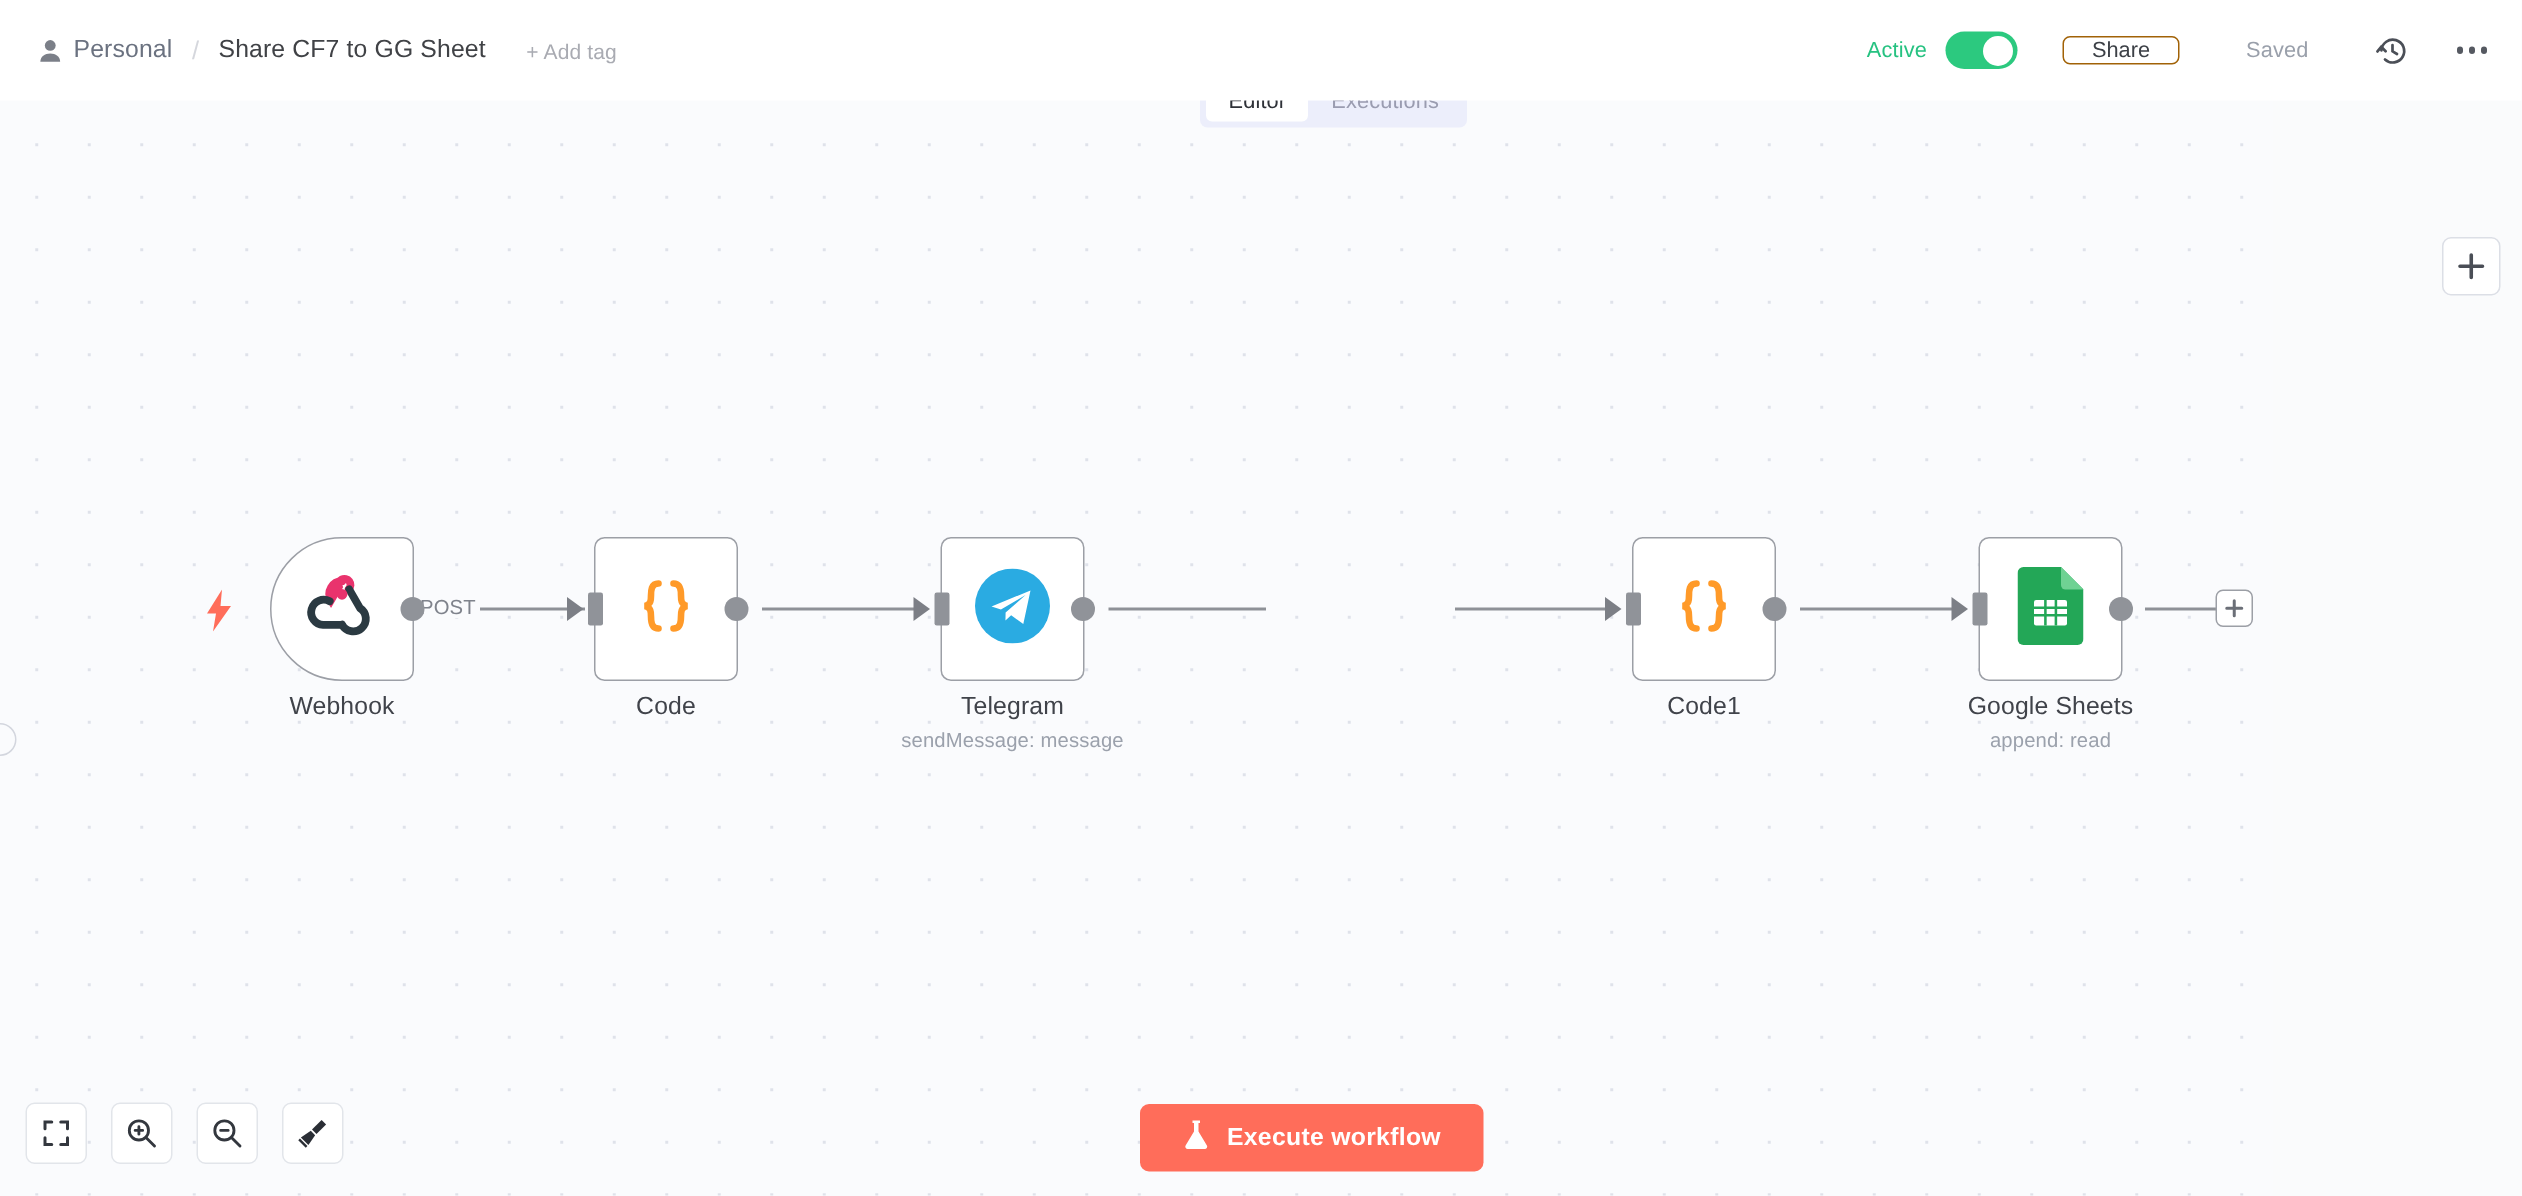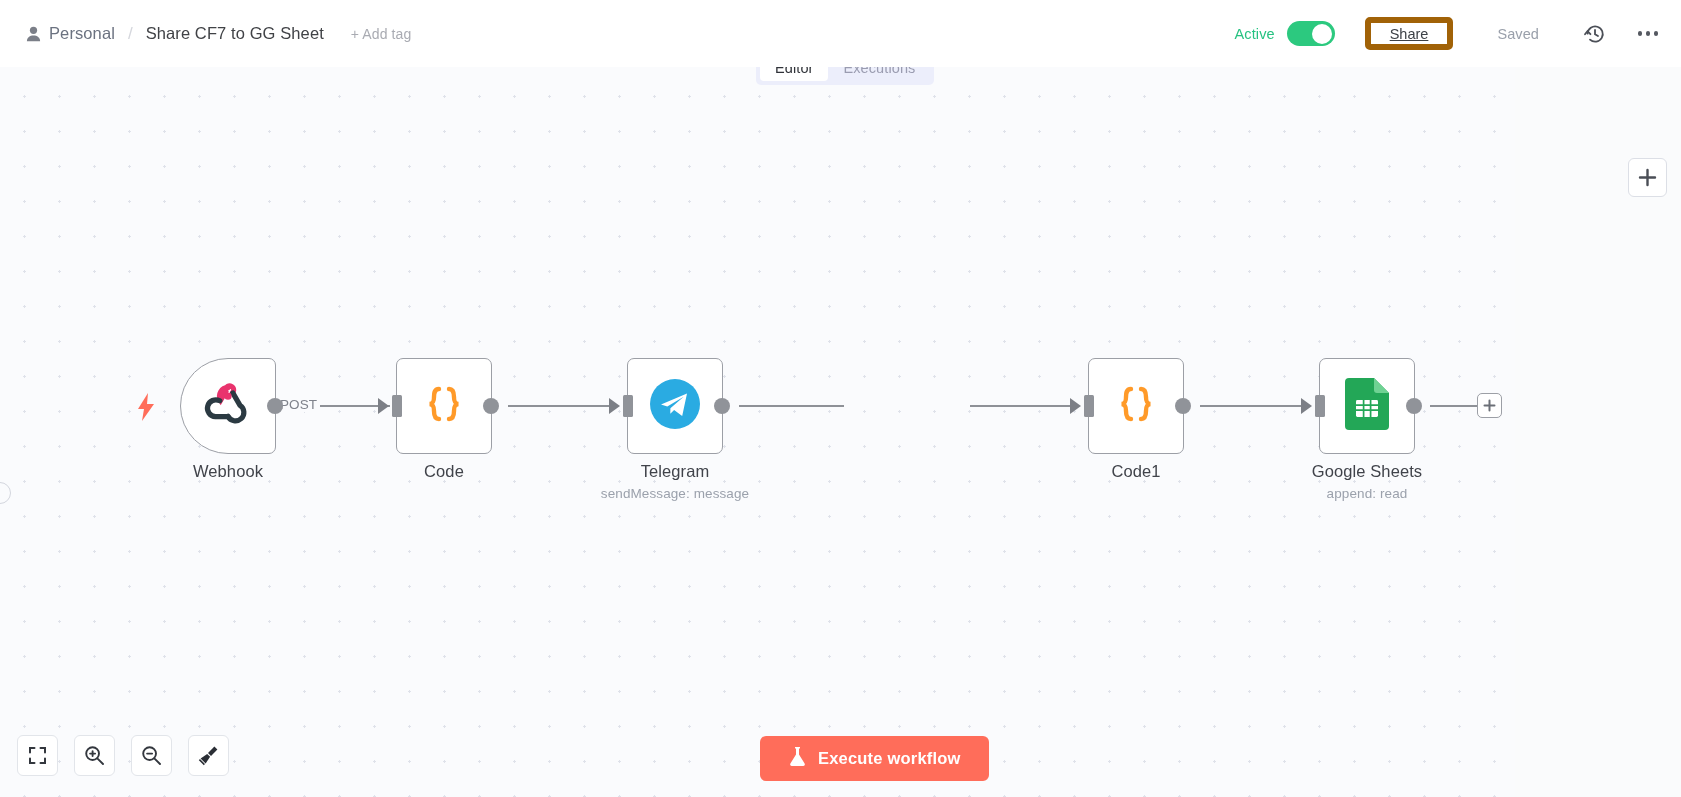--- a/index.html
+++ b/index.html
@@ -29,36 +29,35 @@
   .active-label { font-size: 14.5px; color: #26c281; margin-right: 12px; letter-spacing: .1px; }
   .toggle {
     width: 48px; height: 25px; border-radius: 13px;
     background: #2cc97f; position: relative; margin-right: 30px;
   }
   .toggle .knob {
     position: absolute; right: 2.5px; top: 2.5px;
     width: 20px; height: 20px; border-radius: 50%; background: #fff;
   }
   .share-btn {
-    height: 33px; padding: 0 19px;
-    border: 6px solid #a16207; border-radius: 5px; background: #fff;
+    height: 19px; padding: 0 19px;
+    border: 1px solid #a16207; border-radius: 5px; background: #fff;
     font-size: 14.5px; color: #3d4147;
     display: flex; align-items: center; justify-content: center;
     margin-right: 44px;
-    text-decoration: underline;
   }
   .saved-label { font-size: 14.5px; color: #9aa0ab; margin-right: 43px; letter-spacing:.1px; }
   .icon-btn { width: 26px; height: 26px; display: flex; align-items: center; justify-content: center; }
   .icon-btn.hist { margin-right: 27px; }
   .dots { display: flex; gap: 3.5px; }
   .dots i { width: 4.5px; height: 4.5px; border-radius: 50%; background: #555961; display: block; }
 
   
   .tabs {
-    position: absolute; top: 50px; left: 756px;
+    position: absolute; top: 50px; left: 800px;
     height: 35px; background: #eceefb; border-radius: 5px;
     display: flex; align-items: center; padding: 4px; z-index: 25;
   }
   .tab {
     height: 27px; padding: 0 15px; border-radius: 4px;
     font-size: 14.5px; display: flex; align-items: center;
     color: #9a9cb0; letter-spacing: .1px;
   }
   .tab.active { background: #ffffff; color: #2f3238; }
 

